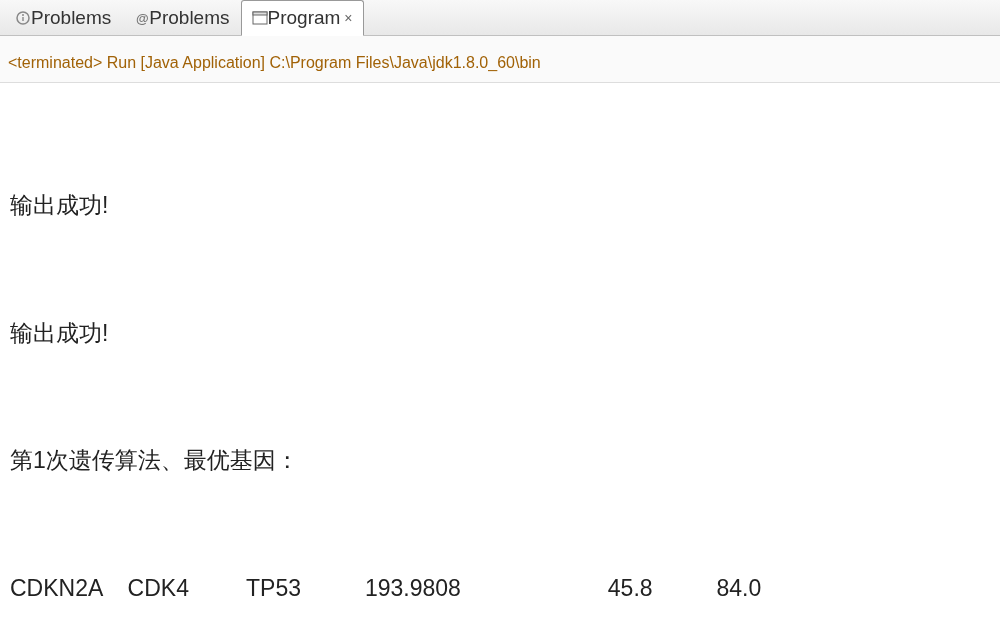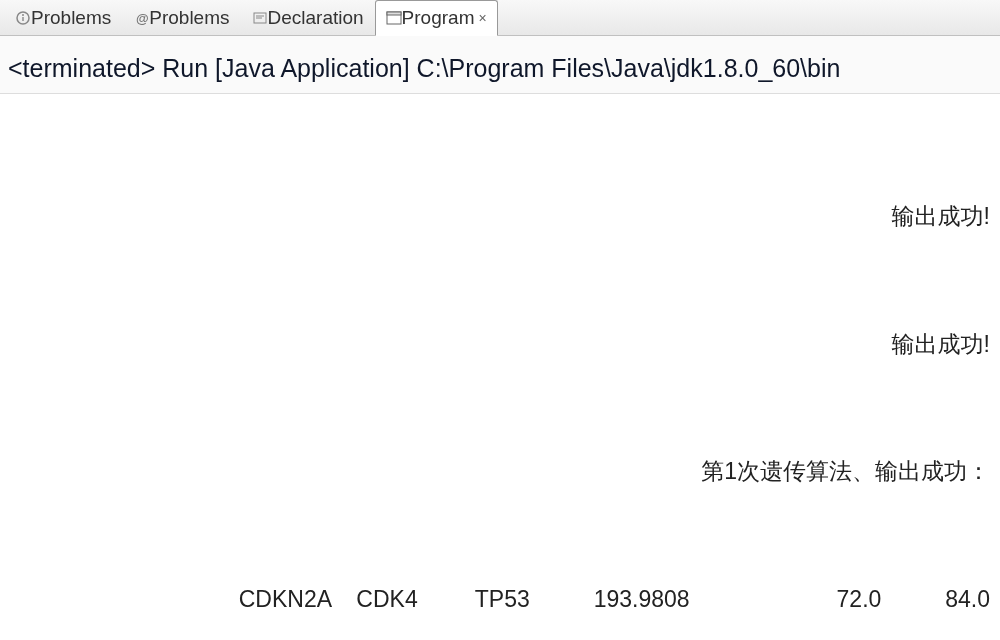--- a/index.html
+++ b/index.html
@@ -46,36 +46,35 @@
     }
     .close-icon {
       margin-left: 4px;
       font-size: 14px;
       color: #666;
       cursor: pointer;
     }
     .console-header {
       background: #fafafa;
       padding: 18px 8px 10px 8px;
-      font-size: 25px;
-      color: #0f172a;
+      font-size: 16px;
+      color: #a16207;
       border-bottom: 1px solid #ddd;
     }
     .console-output {
       background: #ffffff;
       padding: 16px 10px;
       font-size: 23px;
       line-height: 1.85;
       color: #222;
       white-space: pre;
       font-family: Arial, "Microsoft YaHei", sans-serif;
     }
     .output-line {
       display: block;
-      text-align: right;
     }
   </style>
 </head>
 <body>
 
 <div class="tab-bar">
   <div class="tab">
     <span class="tab-icon">
       <svg width="16" height="16" viewBox="0 0 16 16">
         <circle cx="8" cy="8" r="6" fill="none" stroke="#888" stroke-width="1.5"></circle>
@@ -86,49 +85,39 @@
     <span>Problems</span>
   </div>
   <div class="tab">
     <span class="tab-icon">
       <svg width="16" height="16" viewBox="0 0 16 16">
         <text x="3" y="13" font-size="13" fill="#777" font-weight="bold">@</text>
       </svg>
     </span>
     <span>Problems</span>
   </div>
-  <div class="tab">
-    <span class="tab-icon">
-      <svg width="16" height="16" viewBox="0 0 16 16">
-        <rect x="2" y="3" width="12" height="10" fill="none" stroke="#888" stroke-width="1"></rect>
-        <line x1="4" y1="6" x2="12" y2="6" stroke="#888" stroke-width="1"></line>
-        <line x1="4" y1="8" x2="10" y2="8" stroke="#888" stroke-width="1"></line>
-      </svg>
-    </span>
-    <span>Declaration</span>
-  </div>
   <div class="tab active">
     <span class="tab-icon">
       <svg width="16" height="16" viewBox="0 0 16 16">
         <rect x="1" y="2" width="14" height="12" fill="#fff" stroke="#666" stroke-width="1"></rect>
         <rect x="1" y="2" width="14" height="3" fill="#ddd" stroke="#666" stroke-width="1"></rect>
       </svg>
     </span>
     <span>Program</span>
     <span class="close-icon">×</span>
   </div>
 </div>
 
 <div class="console-header">
   <span>&lt;terminated&gt; Run [Java Application] C:\Program Files\Java\jdk1.8.0_60\bin</span>
 </div>
 
 <div class="console-output">
   <span class="output-line">输出成功!</span>
   <span class="output-line">输出成功!</span>
-  <span class="output-line">第1次遗传算法、输出成功：</span>
-  <span class="output-line">CDKN2A    CDK4         TP53          193.9808                       72.0          84.0</span>
+  <span class="output-line">第1次遗传算法、最优基因：</span>
+  <span class="output-line">CDKN2A    CDK4         TP53          193.9808                       45.8          84.0</span>
   
   
   
   
   
 </div>
 
 </body></html>

